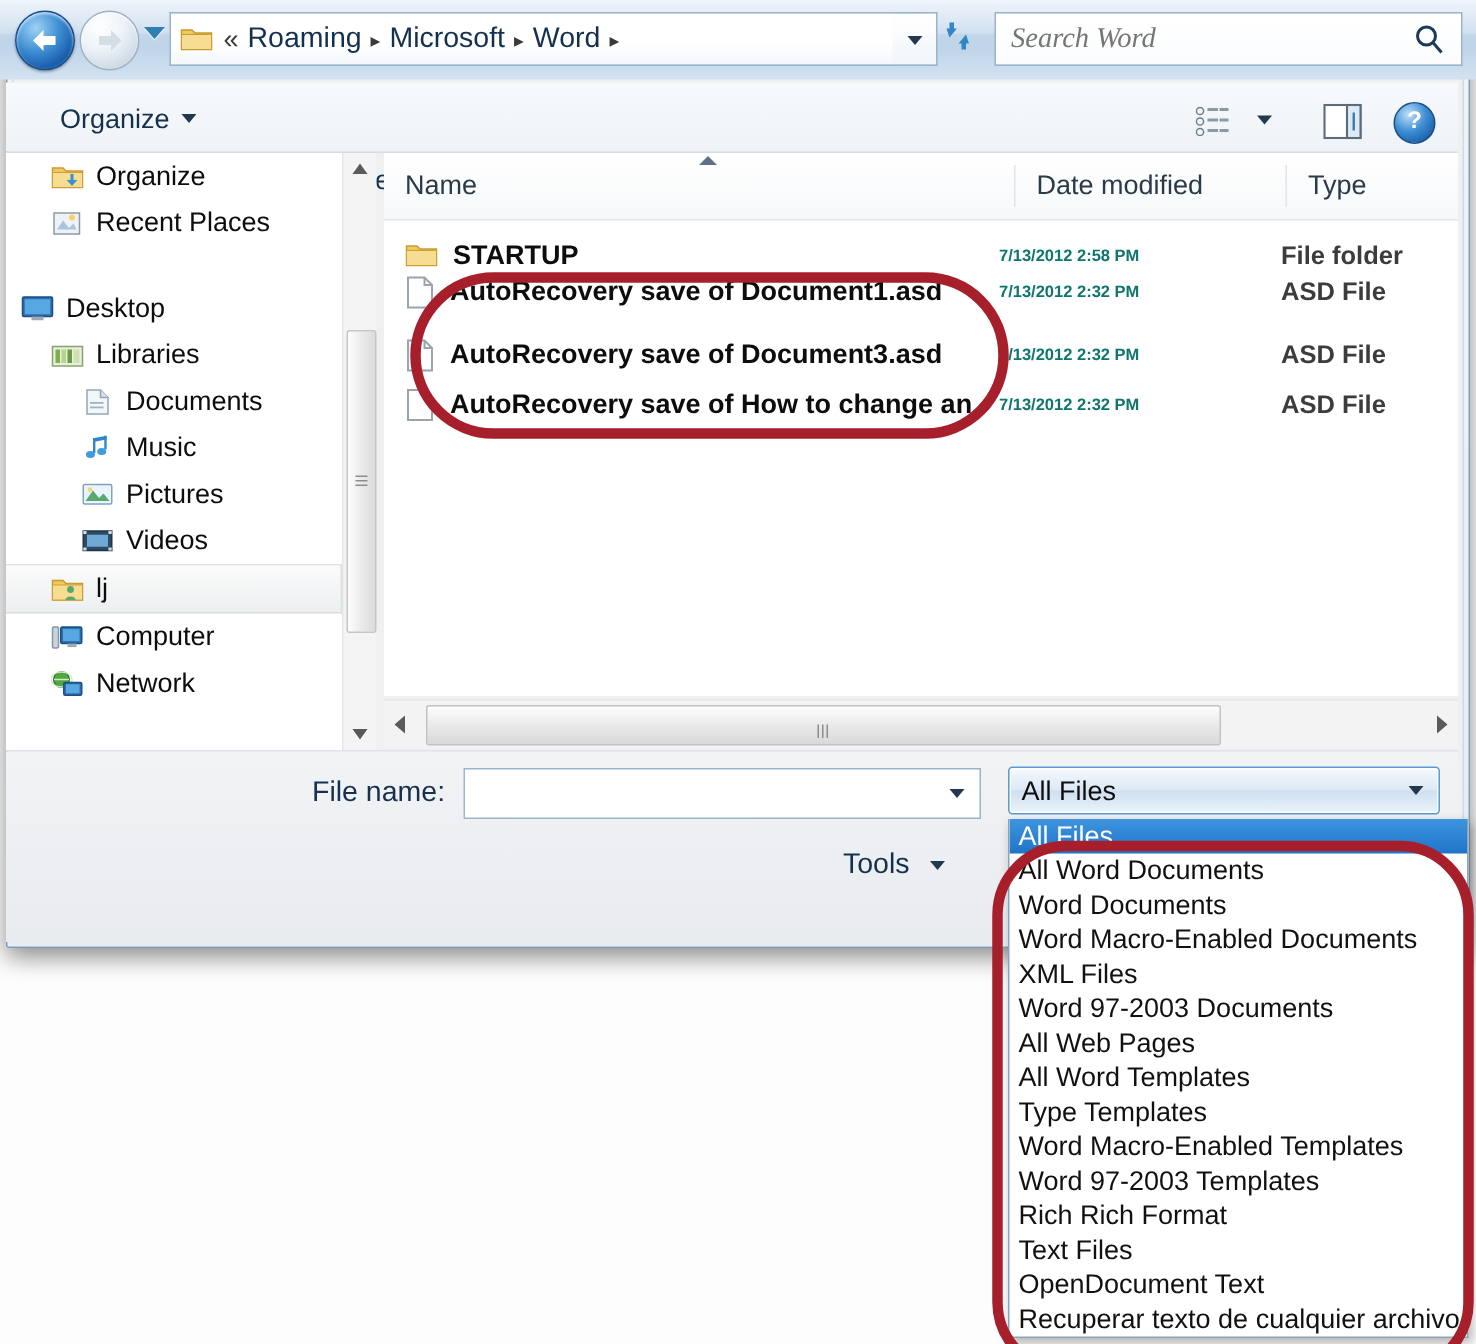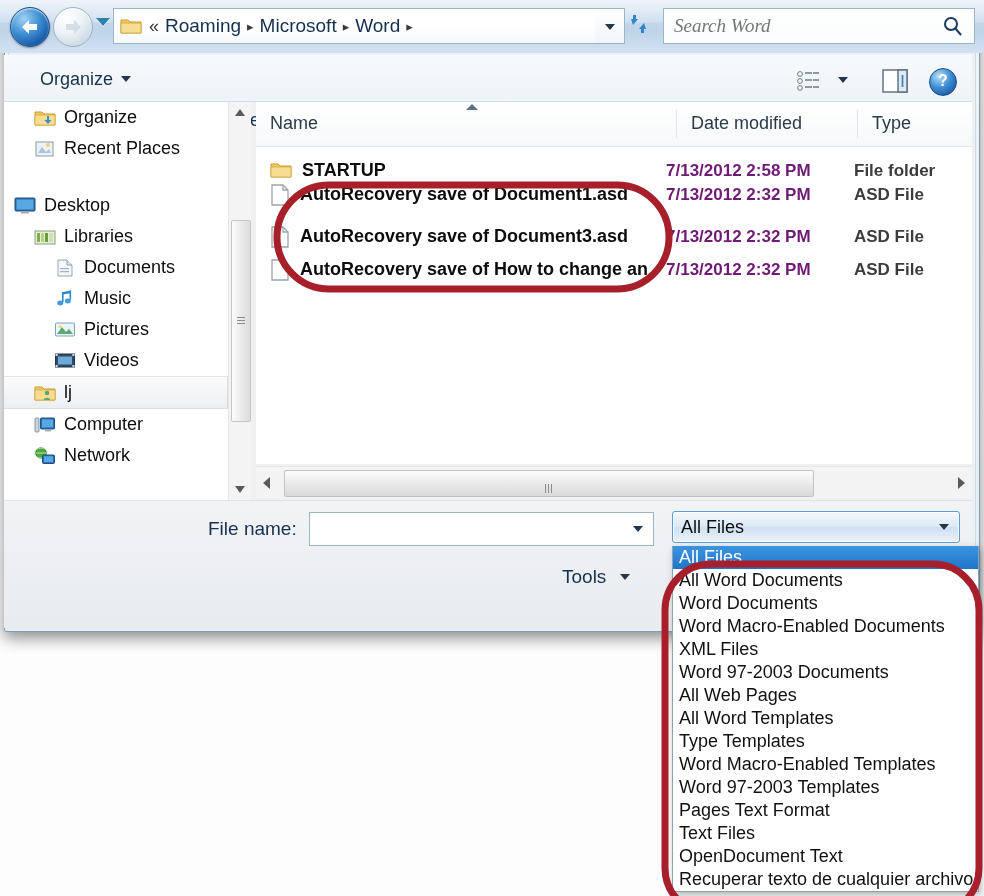--- a/index.html
+++ b/index.html
@@ -174,21 +174,21 @@
   #sort-indicator{
     position:absolute;left:210px;top:2px;width:0;height:0;
     border-left:6px solid transparent;border-right:6px solid transparent;
     border-bottom:6px solid #5b7187;
   }
   .frow{
     position:absolute;left:0;width:716px;height:33px;display:flex;align-items:center;
     font-size:18px;color:#0d0d0d;font-weight:bold;
   }
   .fname{display:flex;align-items:center;gap:10px;padding-left:14px;width:410px;box-sizing:border-box;white-space:nowrap;}
-  .fdate{width:188px;color:#701a75;font-size:17px;}
+  .fdate{width:188px;color:#0f766e;font-size:11px;}
   .ftype{color:#3c3c3c;font-size:17px;}
 
   
   #fl-hscroll{
     position:absolute;left:256px;top:466px;width:716px;height:32px;
     background:#f3f3f3;border-top:1px solid #e6e6e6;
   }
   #hs-left{position:absolute;left:0;top:0;width:22px;height:32px;}
   #hs-right{position:absolute;right:0;top:0;width:22px;height:32px;}
   #hs-thumb{
@@ -591,21 +591,21 @@
   <div class="dd-item">All Word Documents</div>
   <div class="dd-item">Word Documents</div>
   <div class="dd-item">Word Macro-Enabled Documents</div>
   <div class="dd-item">XML Files</div>
   <div class="dd-item">Word 97-2003 Documents</div>
   <div class="dd-item">All Web Pages</div>
   <div class="dd-item">All Word Templates</div>
   <div class="dd-item">Type Templates</div>
   <div class="dd-item">Word Macro-Enabled Templates</div>
   <div class="dd-item">Word 97-2003 Templates</div>
-  <div class="dd-item">Pages Text Format</div>
+  <div class="dd-item">Rich Rich Format</div>
   <div class="dd-item">Text Files</div>
   <div class="dd-item">OpenDocument Text</div>
   <div class="dd-item">Recuperar texto de cualquier archivo</div>
 </div>
 
 <svg class="annot" id="annot-files" viewBox="0 0 400 112">
   <rect x="4" y="4" width="392" height="104" rx="52" ry="52" fill="none" stroke="#a61f2b" stroke-width="7"></rect>
 </svg>
 
 <svg class="annot" id="annot-dropdown" viewBox="0 0 324 337">

